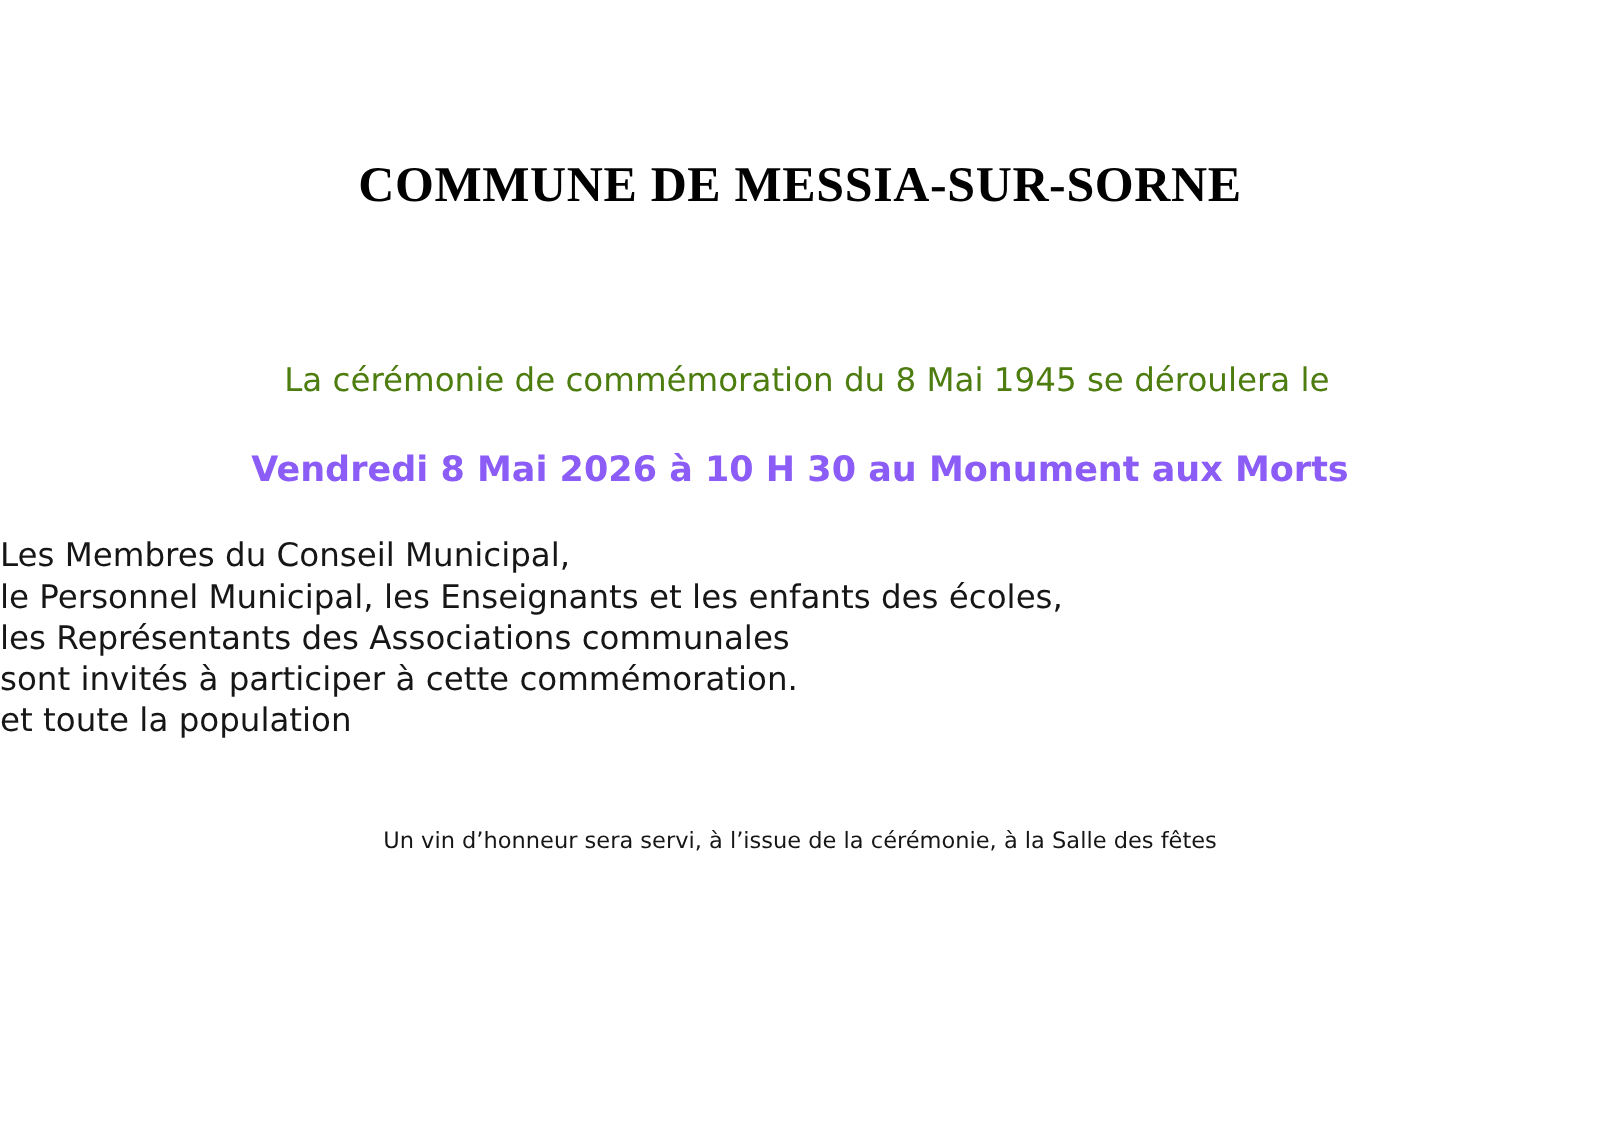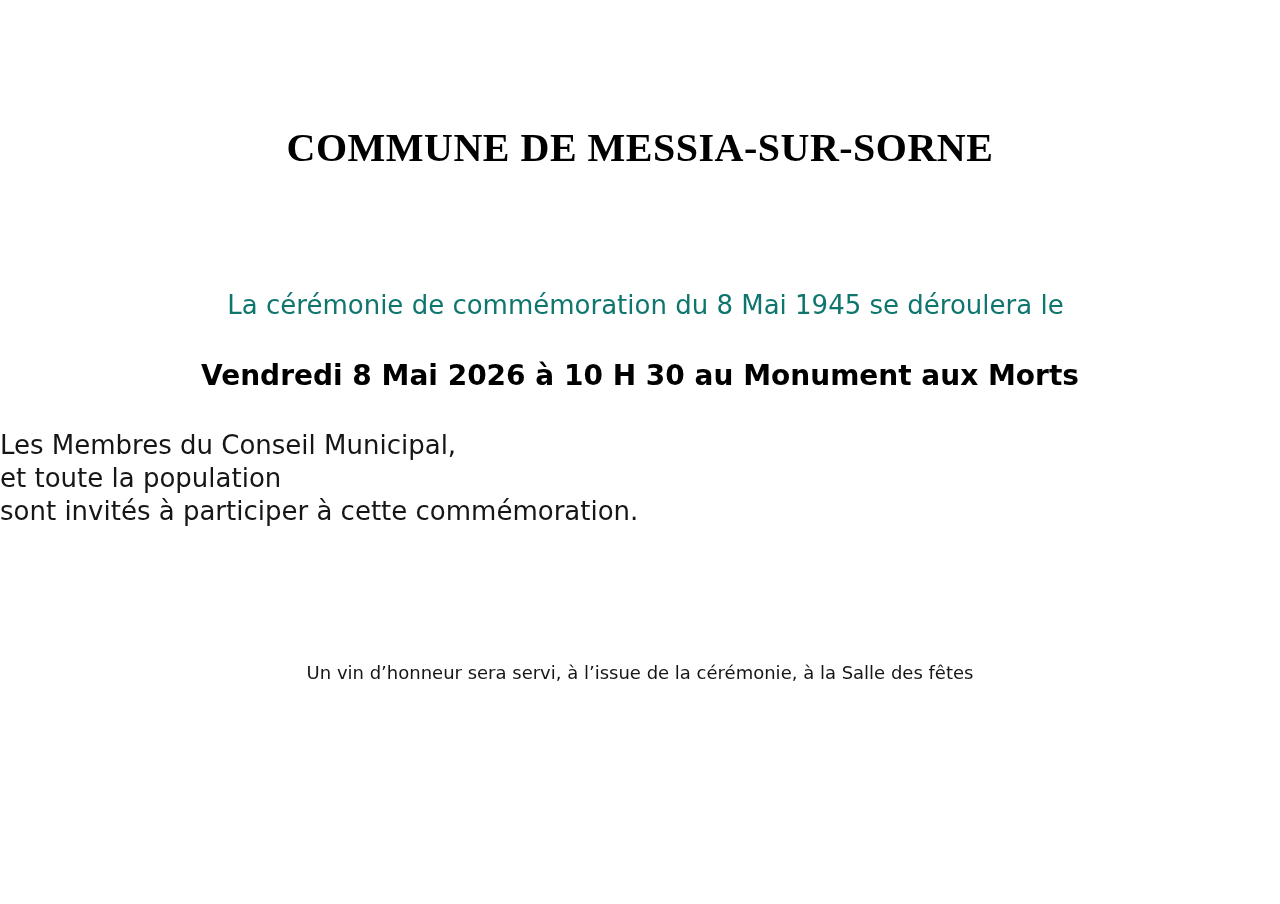--- a/index.html
+++ b/index.html
@@ -31,28 +31,28 @@
     top: 219px;
     font-family: "Liberation Serif", "DejaVu Serif", serif;
     font-weight: bold;
     font-size: 40px;
     letter-spacing: 0.5px;
     color: #1f1fcf;
   }
   .intro-line {
     top: 290px;
     font-size: 26px;
-    color: #0f766e;
+    color: #4d7c0f;
     padding-left: 11px;
   }
   .event-line {
     top: 359px;
     font-size: 28px;
     font-weight: bold;
-    color: #000000;
+    color: #8b5cf6;
   }
   .invitation {
     position: absolute;
     top: 429px;
     left: 0;
     width: 1280px;
     text-align: left;
     font-size: 26px;
     line-height: 33px;
     color: #161616;
@@ -70,19 +70,21 @@
 
   <div class="line doc-title">COMMUNE DE MESSIA-SUR-SORNE</div>
 
 
   <div class="line intro-line">La cérémonie de commémoration du 8 Mai 1945 se déroulera le</div>
 
   <div class="line event-line">Vendredi 8 Mai 2026 à 10 H 30 au Monument aux Morts</div>
 
   <div class="invitation">
     <div>Les Membres du Conseil Municipal,</div>
+    <div>le Personnel Municipal, les Enseignants et les enfants des écoles,</div>
+    <div>les Représentants des Associations communales</div>
+    <div>sont invités à participer à cette commémoration.</div>
     <div>et toute la population</div>
-    <div>sont invités à participer à cette commémoration.</div>
   </div>
 
   <div class="line footer-line">Un vin d’honneur sera servi, à l’issue de la cérémonie, à la Salle des fêtes</div>
 
 </div>
 
 </body></html>

